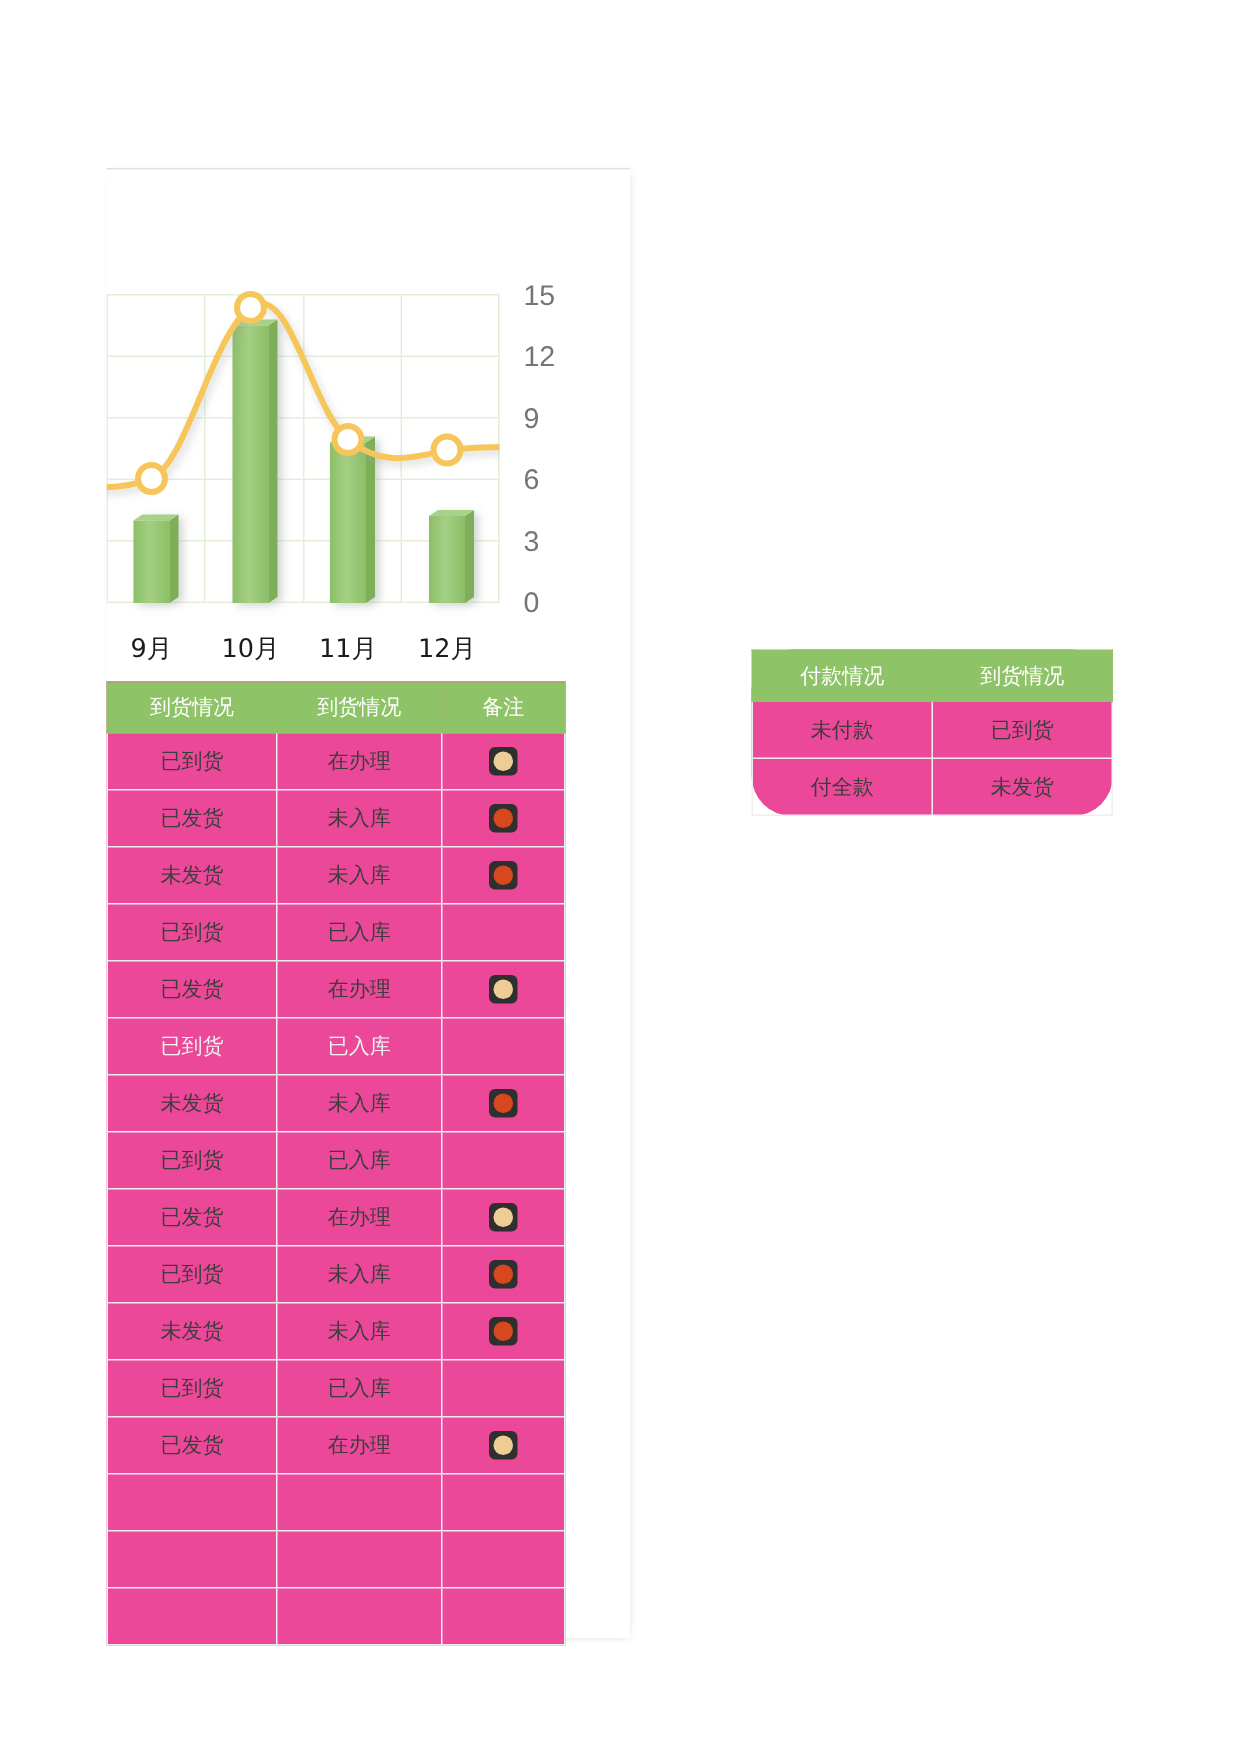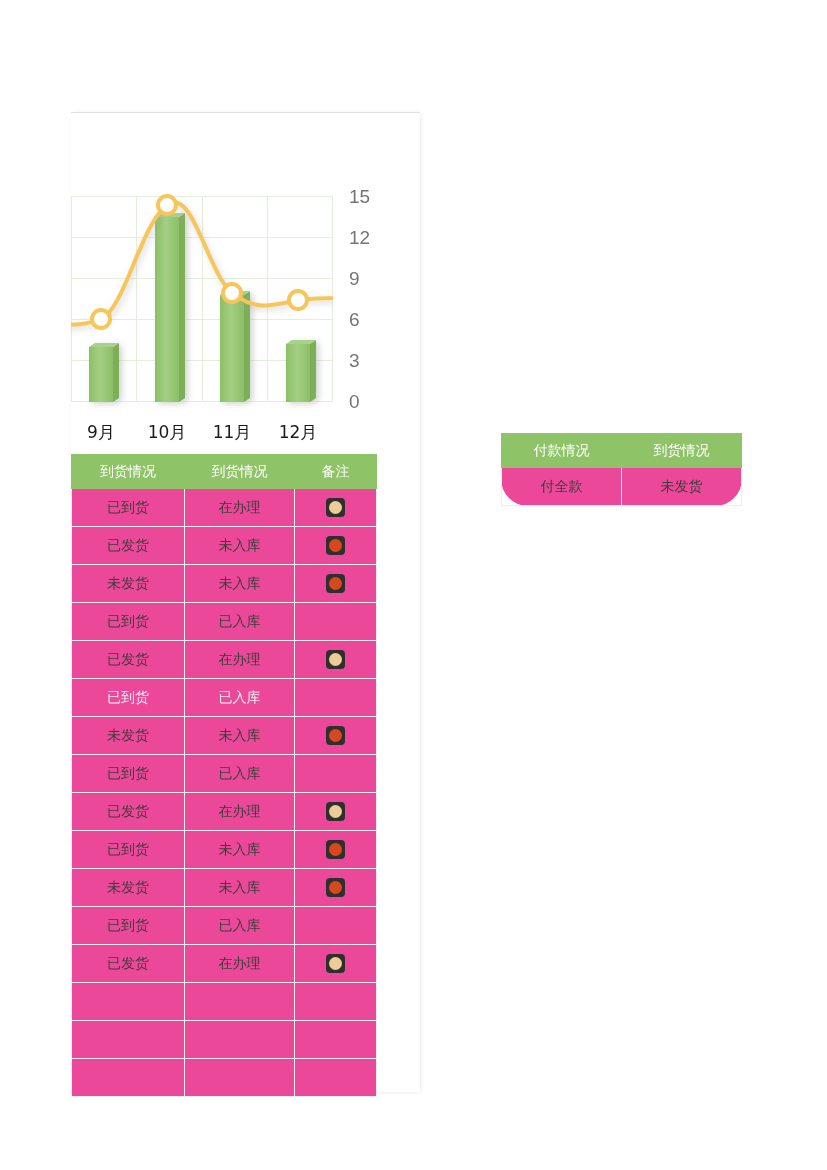--- a/index.html
+++ b/index.html
@@ -336,17 +336,21 @@
       <col class="c-arr">
   </colgroup>
   <thead>
     <tr>
       <th>付款情况</th>
       <th>到货情况</th>
     </tr>
   </thead>
   <tbody id="payment-body">
       <tr>
+        <td>未付款</td>
+        <td>已到货</td>
+      </tr>
+      <tr>
         <td>付全款</td>
         <td>未发货</td>
       </tr>
     </tbody>
 </table>
 
 </body></html>

